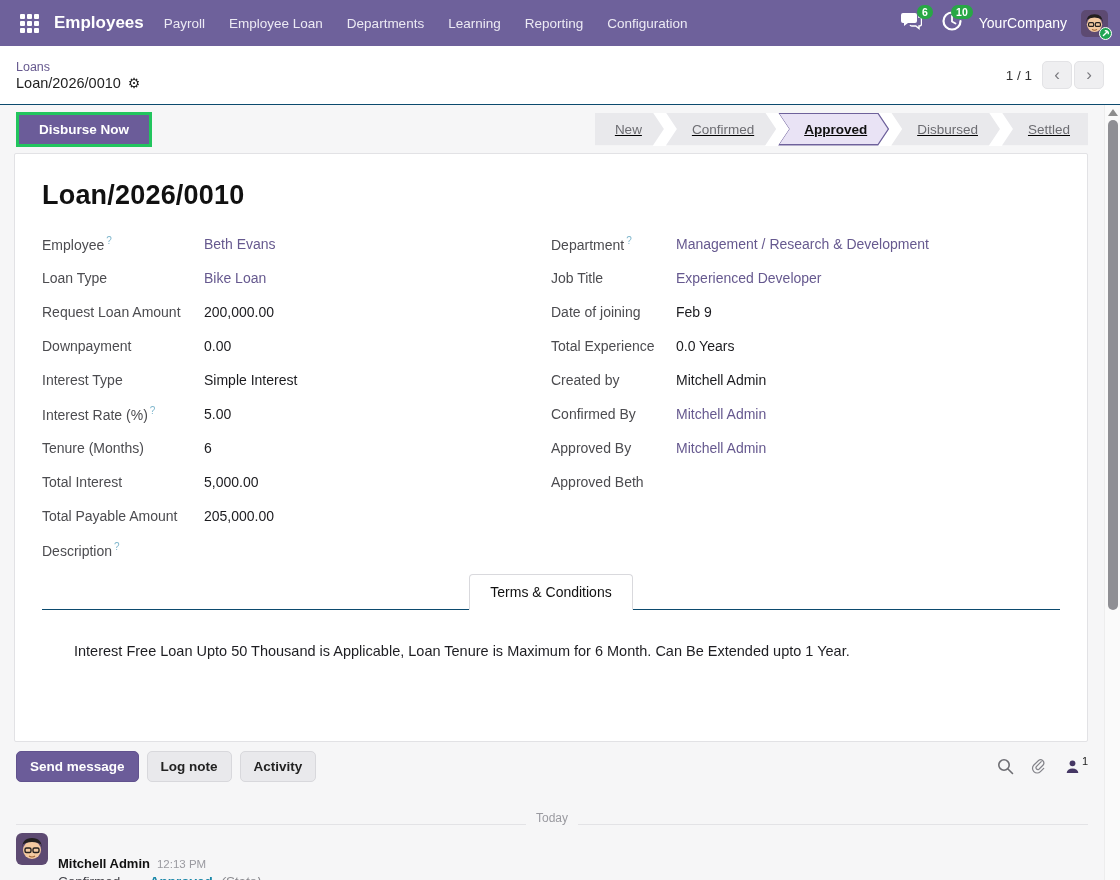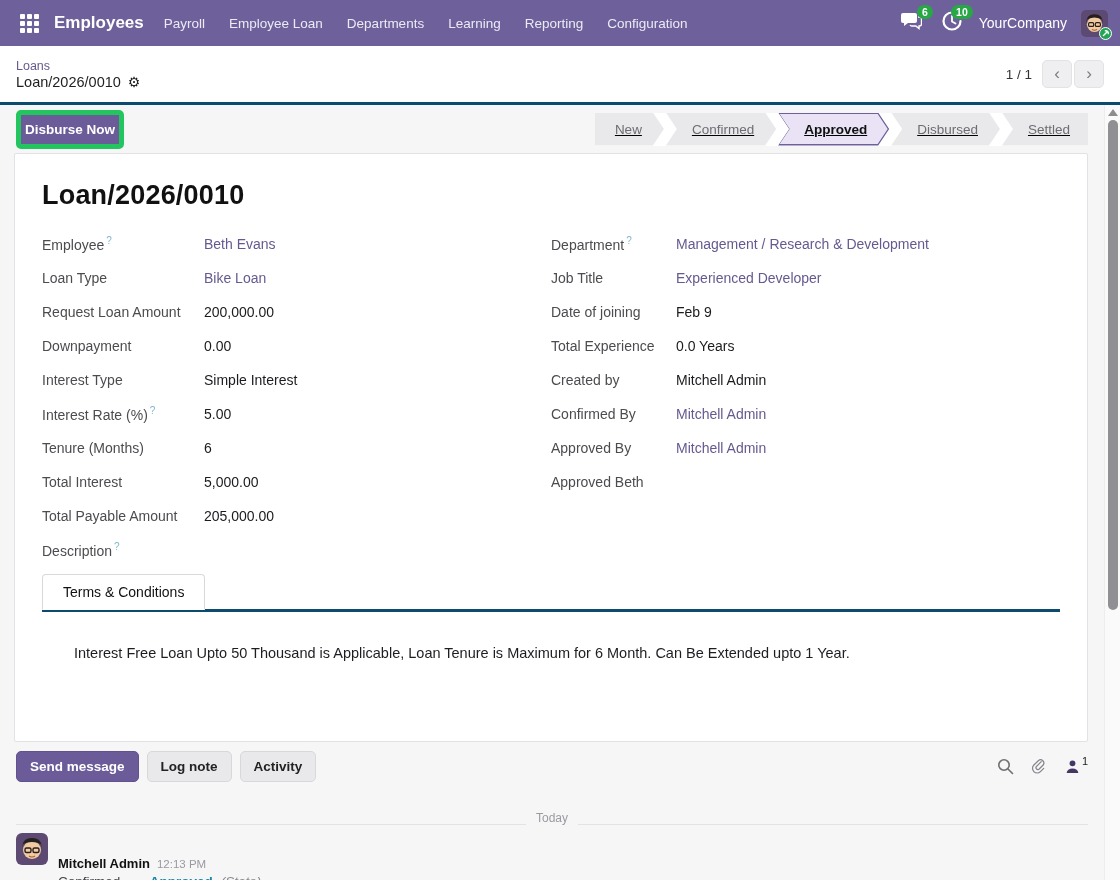--- a/index.html
+++ b/index.html
@@ -23,21 +23,21 @@
   .badge { position: absolute; top: -5px; right: -8px; background: #28a745; color: #fff;
     font-size: 10.5px; font-weight: 700; border-radius: 9px; padding: 1px 5px; line-height: 12px; }
   .company { font-size: 14px; color: #fff; cursor: pointer; }
   .nav-avatar { position: relative; width: 27px; height: 27px; border-radius: 5px; overflow: visible; cursor: pointer; }
   .nav-avatar svg { border-radius: 5px; display: block; }
   .avatar-flag { position: absolute; right: -4px; bottom: -3px; width: 13px; height: 13px;
     background: #21a453; border-radius: 50%; border: 1px solid #fff; display: flex;
     align-items: center; justify-content: center; }
 
   
-  .control-panel { height: 59px; background: #fff; border-bottom: 3px solid #0c4a6e;
+  .control-panel { height: 59px; background: #fff; border-bottom: 1px solid #0c4a6e;
     display: flex; align-items: center; padding: 0 16px; }
   .bc-stack { display: flex; flex-direction: column; gap: 1px; }
   .bc-parent { font-size: 12.5px; color: #66598f; cursor: pointer; }
   .bc-current-row { display: flex; align-items: center; gap: 7px; }
   .bc-current { font-size: 14.5px; color: #1f1f1f; }
   .gear-glyph { font-size: 14px; color: #222; cursor: pointer; line-height: 1; }
   .pager { margin-left: auto; display: flex; align-items: center; gap: 10px; }
   .pager-counter { font-size: 13.5px; color: #333; }
   .pager-btns { display: flex; gap: 2px; }
   .pager-btn { width: 30px; height: 28px; background: #efeff1; border: 1px solid #e3e3e6;
@@ -51,22 +51,22 @@
   .scrollbar { position: absolute; top: 0; right: 0; width: 16px; height: 775px;
     background: #fafafa; border-left: 1px solid #ededed; z-index: 5; }
   .scroll-up { position: absolute; top: 4px; left: 3px; width: 0; height: 0;
     border-left: 5px solid transparent; border-right: 5px solid transparent;
     border-bottom: 7px solid #8d8d8d; cursor: pointer; }
   .scroll-thumb { position: absolute; top: 15px; left: 3px; width: 10px; height: 490px;
     background: #8f8f94; border-radius: 6px; cursor: pointer; }
 
   
   .action-bar { display: flex; align-items: center; padding: 8px 32px 8px 16px; height: 48px; }
-  .btn-primary { background: #6b5c99; color: #fff; border: 5px solid #22c55e; border-radius: 5px;
-    font-size: 13.5px; font-weight: 700; padding: 7px 4px; cursor: pointer;
+  .btn-primary { background: #6b5c99; color: #fff; border: 3px solid #22c55e; border-radius: 0;
+    font-size: 13.5px; font-weight: 700; padding: 7px 20px; cursor: pointer;
     font-family: "Liberation Sans", sans-serif; }
   .statusbar { margin-left: auto; display: flex; height: 33px; background: #fff; text-decoration: underline; }
   .step { position: relative; display: flex; align-items: center; justify-content: center;
     padding: 0 22px 0 26px; font-size: 13.5px; color: #6d6d72; background: #e9e9ec;
     cursor: pointer; margin-left: 2px;
     clip-path: polygon(0 0, calc(100% - 11px) 0, 100% 50%, calc(100% - 11px) 100%, 0 100%, 11px 50%); }
   .step.first { clip-path: polygon(0 0, calc(100% - 11px) 0, 100% 50%, calc(100% - 11px) 100%, 0 100%); margin-left: 0; padding-left: 20px; }
   .step.last { clip-path: polygon(0 0, 100% 0, 100% 100%, 0 100%, 11px 50%); padding-right: 18px; }
   .step.active { background: #6e619b; color: #111; font-weight: 700; }
   .step-fill { position: absolute; inset: 1.5px; background: #e9e3f5;
@@ -80,21 +80,21 @@
   .field-group { display: flex; }
   .col { width: 510px; }
   .frow { display: flex; align-items: center; height: 34px; }
   .flabel { width: 162px; flex: 0 0 162px; font-size: 14px; color: #4c4c50; }
   .col-right .flabel { width: 125px; flex: 0 0 125px; }
   .fvalue { font-size: 14px; color: #1b1b1f; }
   .fvalue.link { color: #66598f; cursor: pointer; }
   sup.help { color: #7fb6cc; font-size: 10px; margin-left: 2px; cursor: pointer; }
 
   
-  .tabs { margin-top: 7px; border-bottom: 3px solid #0c4a6e; display: flex; }
+  .tabs { margin-top: 7px; border-bottom: 1px solid #0c4a6e; display: flex; justify-content: center; }
   .tab { font-size: 14px; color: #111; padding: 9px 20px; background: #fff;
     border: 1px solid #d9d9dd; border-bottom: 1px solid #fff; border-radius: 4px 4px 0 0;
     margin-bottom: -1px; cursor: pointer; }
   .tab-content { padding: 33px 0 0 32px; font-size: 14.5px; color: #1e1e22; }
 
   
   .chatter { padding: 9px 32px 0 16px; }
   .chatter-toolbar { display: flex; align-items: center; }
   .btn-chat { font-family: "Liberation Sans", sans-serif; font-size: 13.5px; font-weight: 700;
     padding: 7px 13px; border-radius: 5px; cursor: pointer; margin-right: 8px; }

